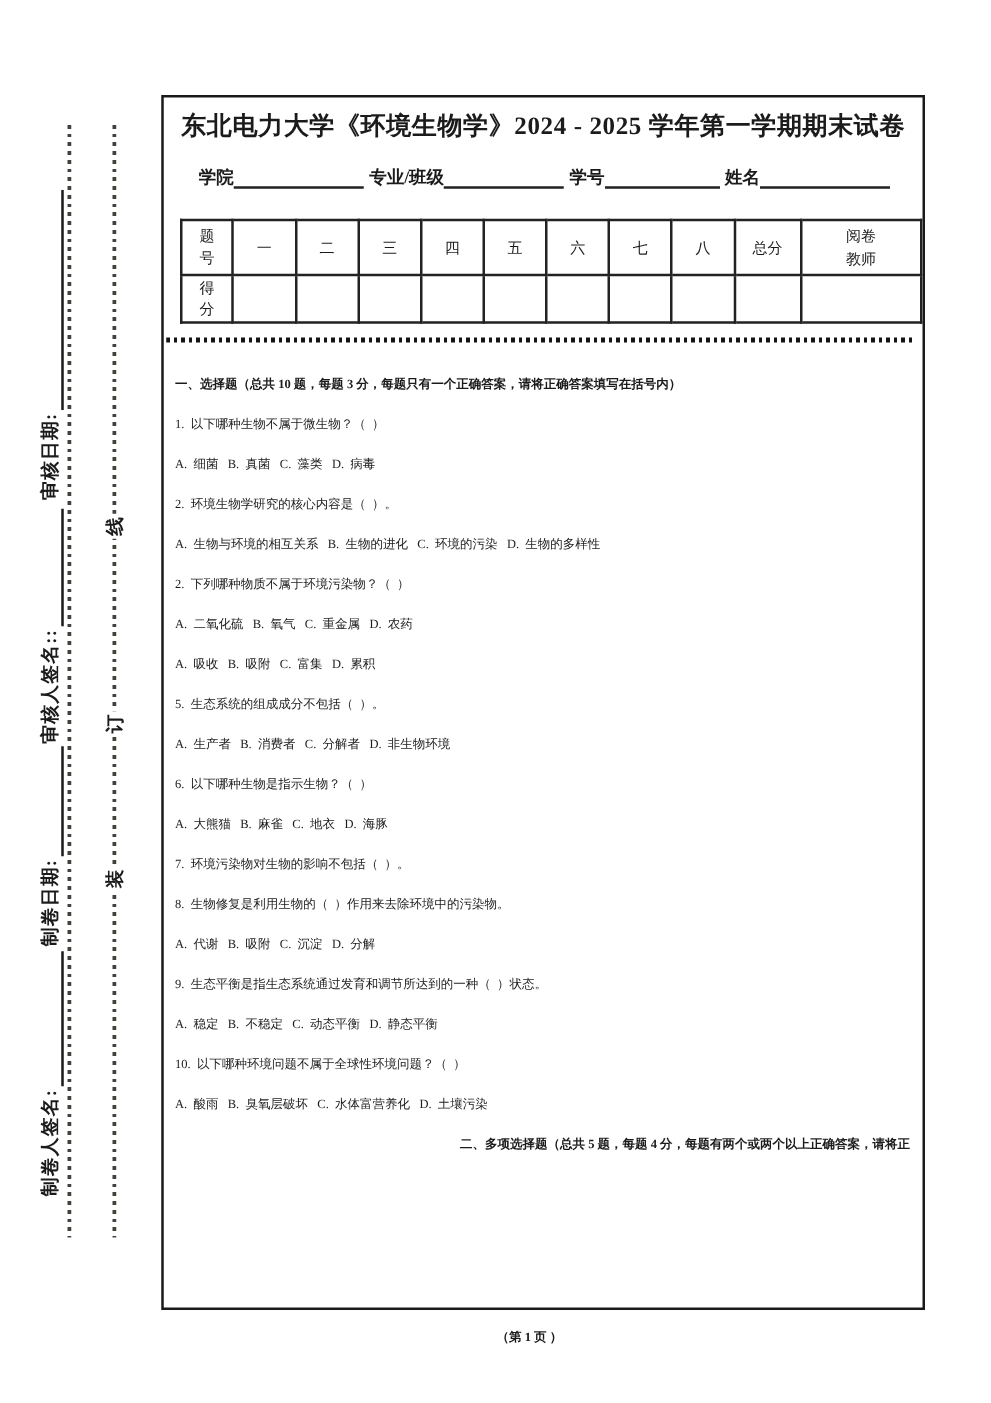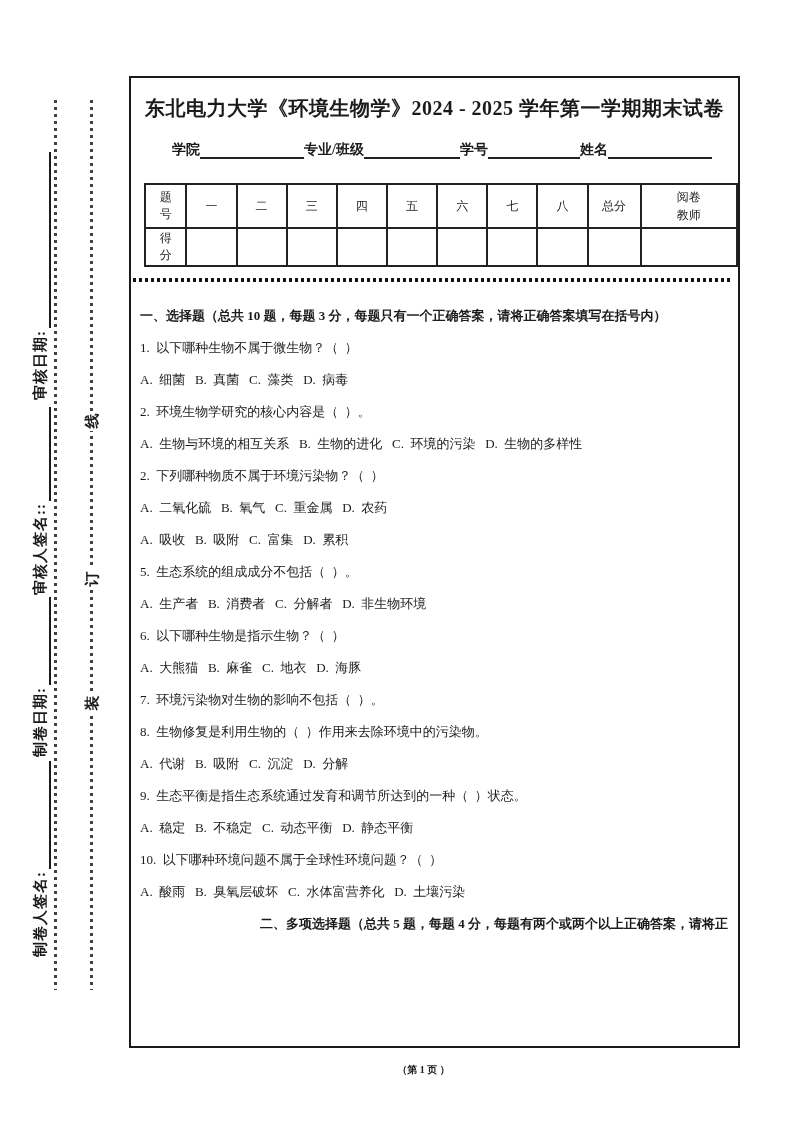--- a/index.html
+++ b/index.html
@@ -49,30 +49,30 @@
 
   
   .frame {
     position: absolute;
     left: 129px; top: 76px;
     width: 607px; height: 968px;
     border: 2px solid #1a1a1a;
     overflow: hidden;
   }
   .title {
-    margin-top: 17px;
+    margin-top: 9px;
     text-align: center;
     font-size: 20px; font-weight: bold;
     letter-spacing: 0.5px;
     white-space: nowrap;
   }
   .fields {
     margin: 19px 26px 0 28px;
     display: flex;
-    justify-content: flex-end;
+    justify-content: space-between;
     align-items: flex-end;
     font-size: 14px; font-weight: bold;
   }
   .field { display: flex; align-items: flex-end; }
   .fblank {
     display: inline-block; height: 3px;
     border-bottom: 2px solid #222222;
   }
   .w1 { width: 104px; } .w2 { width: 96px; } .w3 { width: 92px; } .w4 { width: 104px; }
 
@@ -98,21 +98,21 @@
   .wrap2 { display: inline-block; width: 2.2em; word-break: break-all; line-height: 1.5; }
 
   .dotsep {
     margin: 11px 0 0 2px;
     width: 599px; height: 4px;
     background: repeating-linear-gradient(to right, #141414 0 3px, transparent 3px 6px);
   }
 
   .content {
     padding: 21px 10px 0 9px;
-    font-size: 13px;
+    font-size: 10px;
   }
   .line {
     margin: 0 0 7px 0;
     line-height: 25px;
     white-space: pre-wrap;
     word-break: break-all;
   }
   .sec-heading { font-weight: bold; }
   .sec2 { padding-left: 9px; text-align: right; }
 

